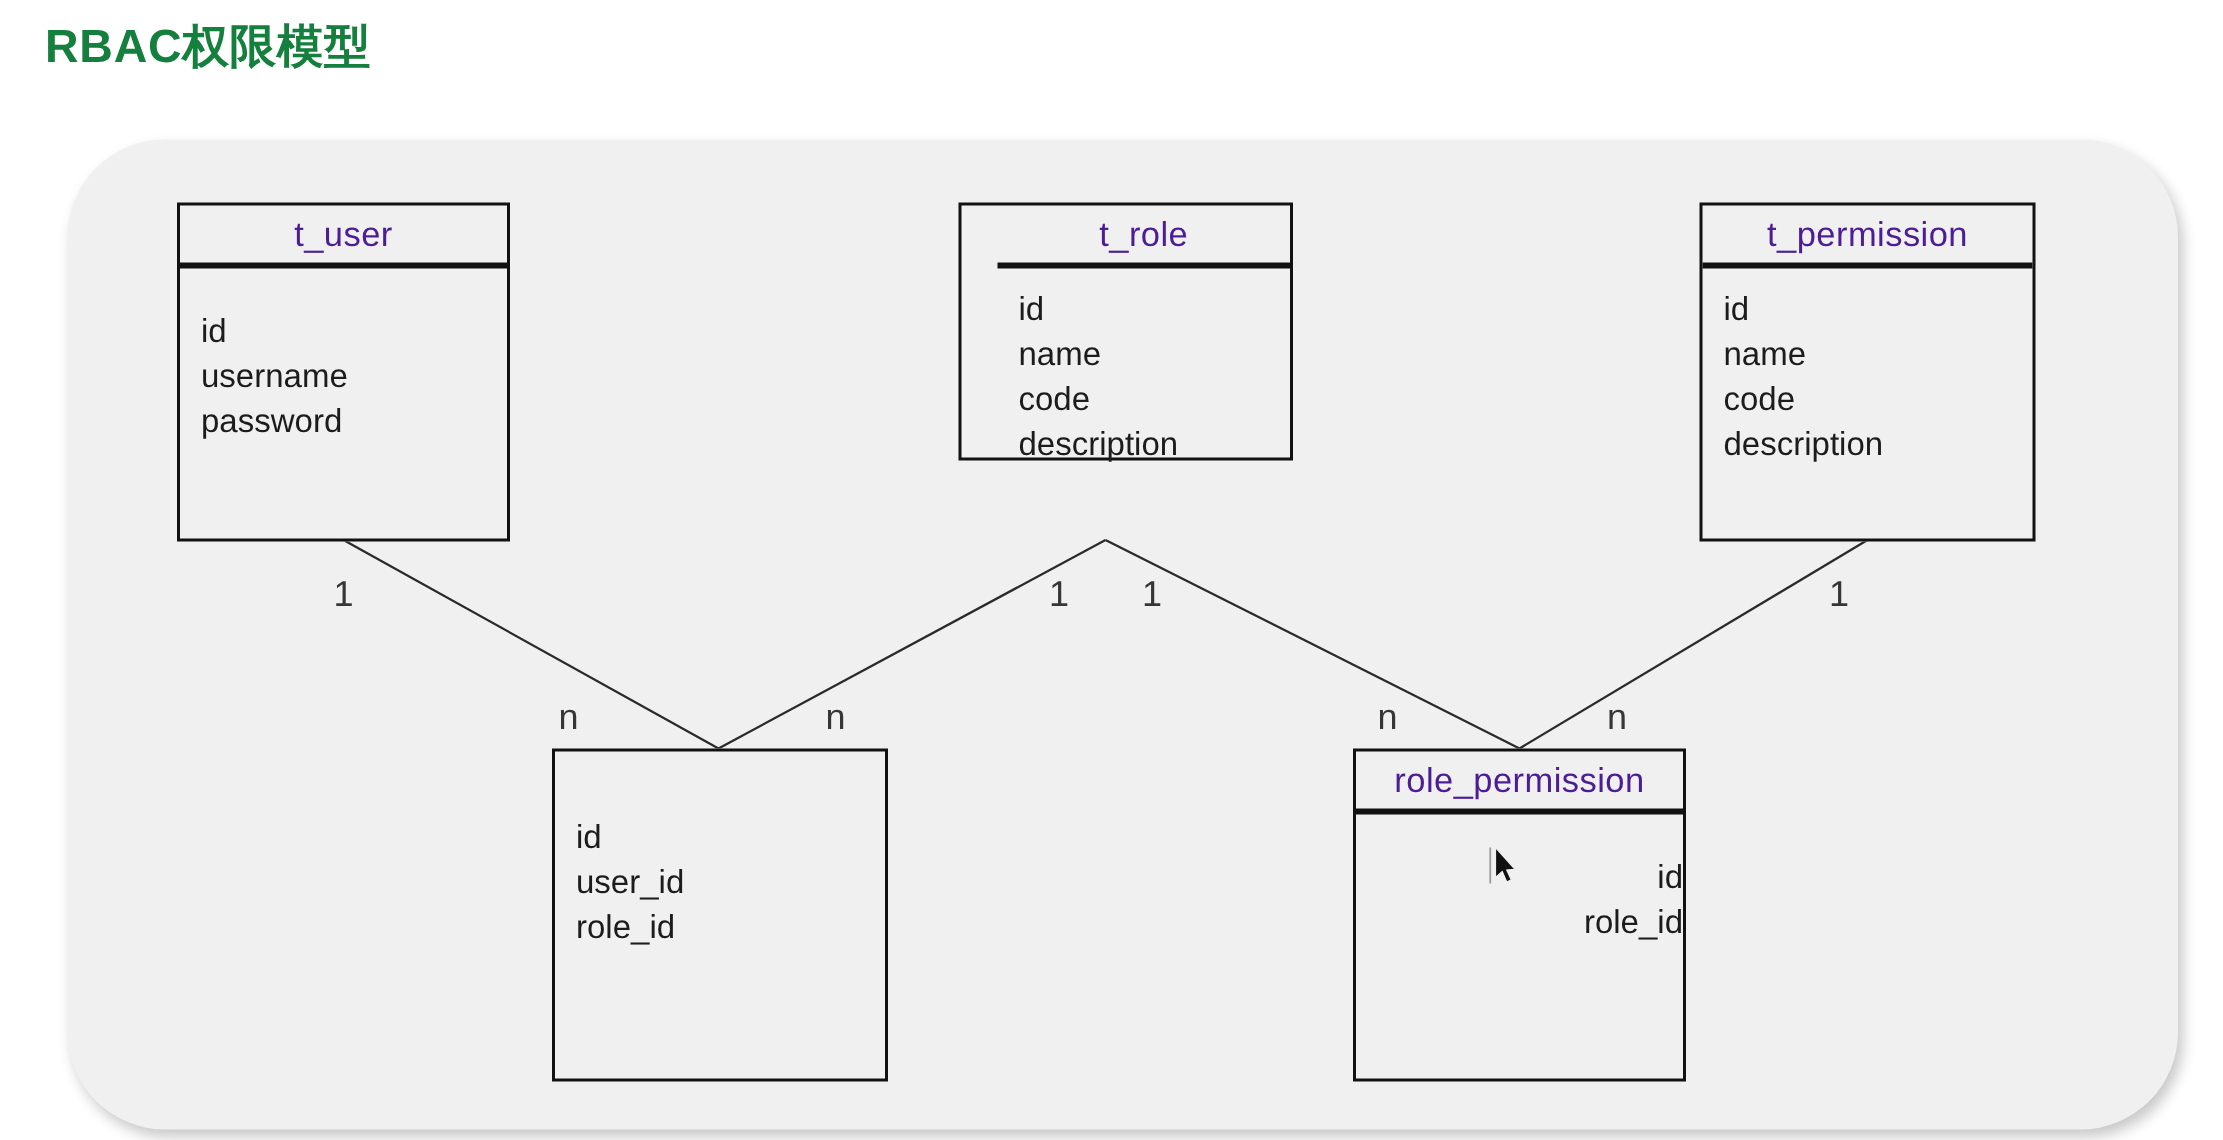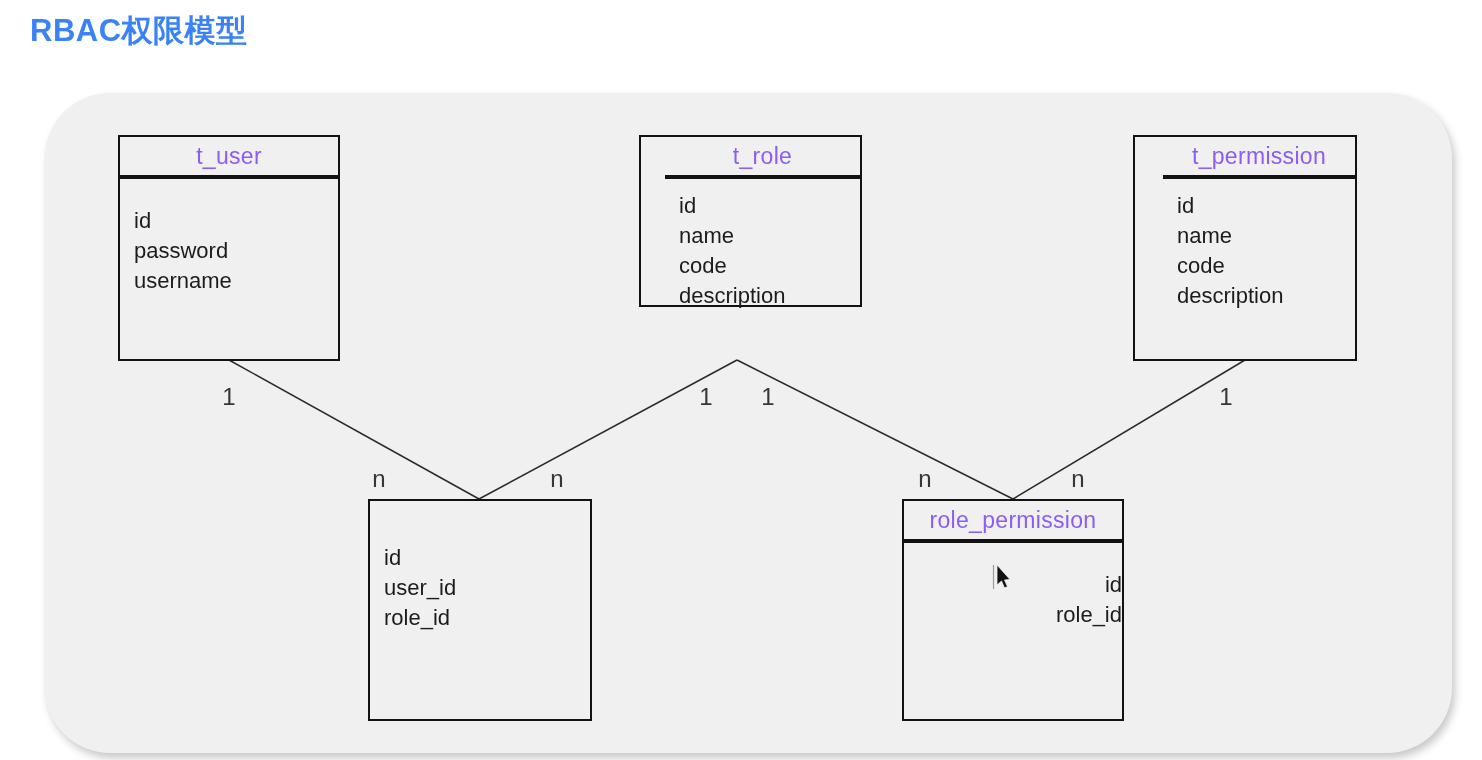--- a/index.html
+++ b/index.html
@@ -3,38 +3,38 @@
 <meta charset="utf-8">
 <style>
   * { margin: 0; padding: 0; box-sizing: border-box; }
   html, body { width: 1482px; height: 760px; background: #ffffff; overflow: hidden; }
   body { font-family: "Liberation Sans", "DejaVu Sans", sans-serif; }
 
   .stage { position: relative; width: 1482px; height: 760px; background: #ffffff; }
 
   .page-title {
     position: absolute; left: 30px; top: 10px;
-    font-size: 31px; font-weight: 600; color: #3b82f6;
+    font-size: 31px; font-weight: 600; color: #15803d;
     letter-spacing: 0.5px; white-space: nowrap;
   }
 
   .panel {
     position: absolute; left: 45px; top: 93px; width: 1407px; height: 660px;
     background: #f0f0f0; border-radius: 65px;
     box-shadow: 3px 5px 9px rgba(0,0,0,0.22);
   }
 
   .links { position: absolute; left: 0; top: 0; width: 1482px; height: 760px; pointer-events: none; }
 
   .entity {
     position: absolute; background: #f0f0f0; border: 2px solid #121212;
   }
   .entity-header {
     height: 42px; display: flex; align-items: center; justify-content: center;
-    font-size: 23px; color: #8b5cf6; border-bottom: 4px solid #121212;
+    font-size: 23px; color: #4c1d95; border-bottom: 4px solid #121212;
     letter-spacing: 0.3px;
   }
   .entity-body { padding-left: 14px; }
   .field { font-size: 22px; line-height: 30px; color: #1c1c1c; white-space: nowrap; }
 
   .pad-a .entity-body { padding-top: 27px; }  
   .pad-b .entity-body { padding-top: 12px; }  
   .pad-c .entity-body { padding-top: 42px; }  
   .pad-d .entity-body { padding-top: 27px; }  
 
@@ -58,36 +58,36 @@
     <line x1="229" y1="360" x2="479" y2="499" stroke="#2a2a2a" stroke-width="1.5"></line>
     <line x1="737" y1="360" x2="479" y2="499" stroke="#2a2a2a" stroke-width="1.5"></line>
     <line x1="737" y1="360" x2="1013" y2="499" stroke="#2a2a2a" stroke-width="1.5"></line>
     <line x1="1245" y1="360" x2="1013" y2="499" stroke="#2a2a2a" stroke-width="1.5"></line>
   </svg>
 
   <div class="entity pad-a" style="left:118px; top:135px; width:222px; height:226px;">
     <div class="entity-header">t_user</div>
     <div class="entity-body">
       <div class="field">id</div>
+      <div class="field">username</div>
       <div class="field">password</div>
-      <div class="field">username</div>
     </div>
   </div>
 
   <div class="entity pad-b" style="left:639px; top:135px; width:223px; height:172px;padding-left:24px;">
     <div class="entity-header">t_role</div>
     <div class="entity-body">
       <div class="field">id</div>
       <div class="field">name</div>
       <div class="field">code</div>
       <div class="field">description</div>
     </div>
   </div>
 
-  <div class="entity pad-b" style="left:1133px; top:135px; width:224px; height:226px;padding-left:28px;">
+  <div class="entity pad-b" style="left:1133px; top:135px; width:224px; height:226px;">
     <div class="entity-header">t_permission</div>
     <div class="entity-body">
       <div class="field">id</div>
       <div class="field">name</div>
       <div class="field">code</div>
       <div class="field">description</div>
     </div>
   </div>
 
   <div class="entity pad-c" style="left:368px; top:499px; width:224px; height:222px;">

